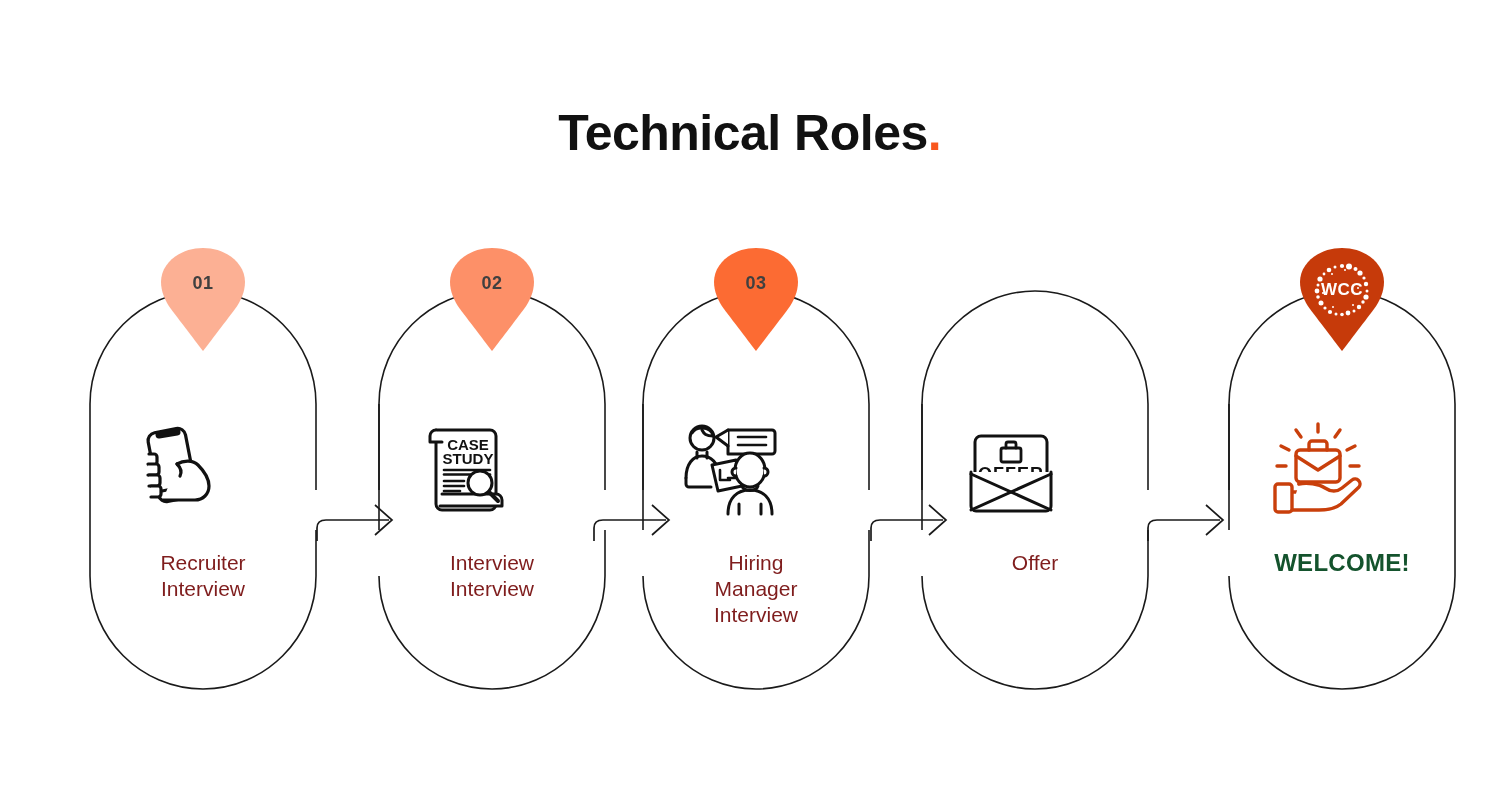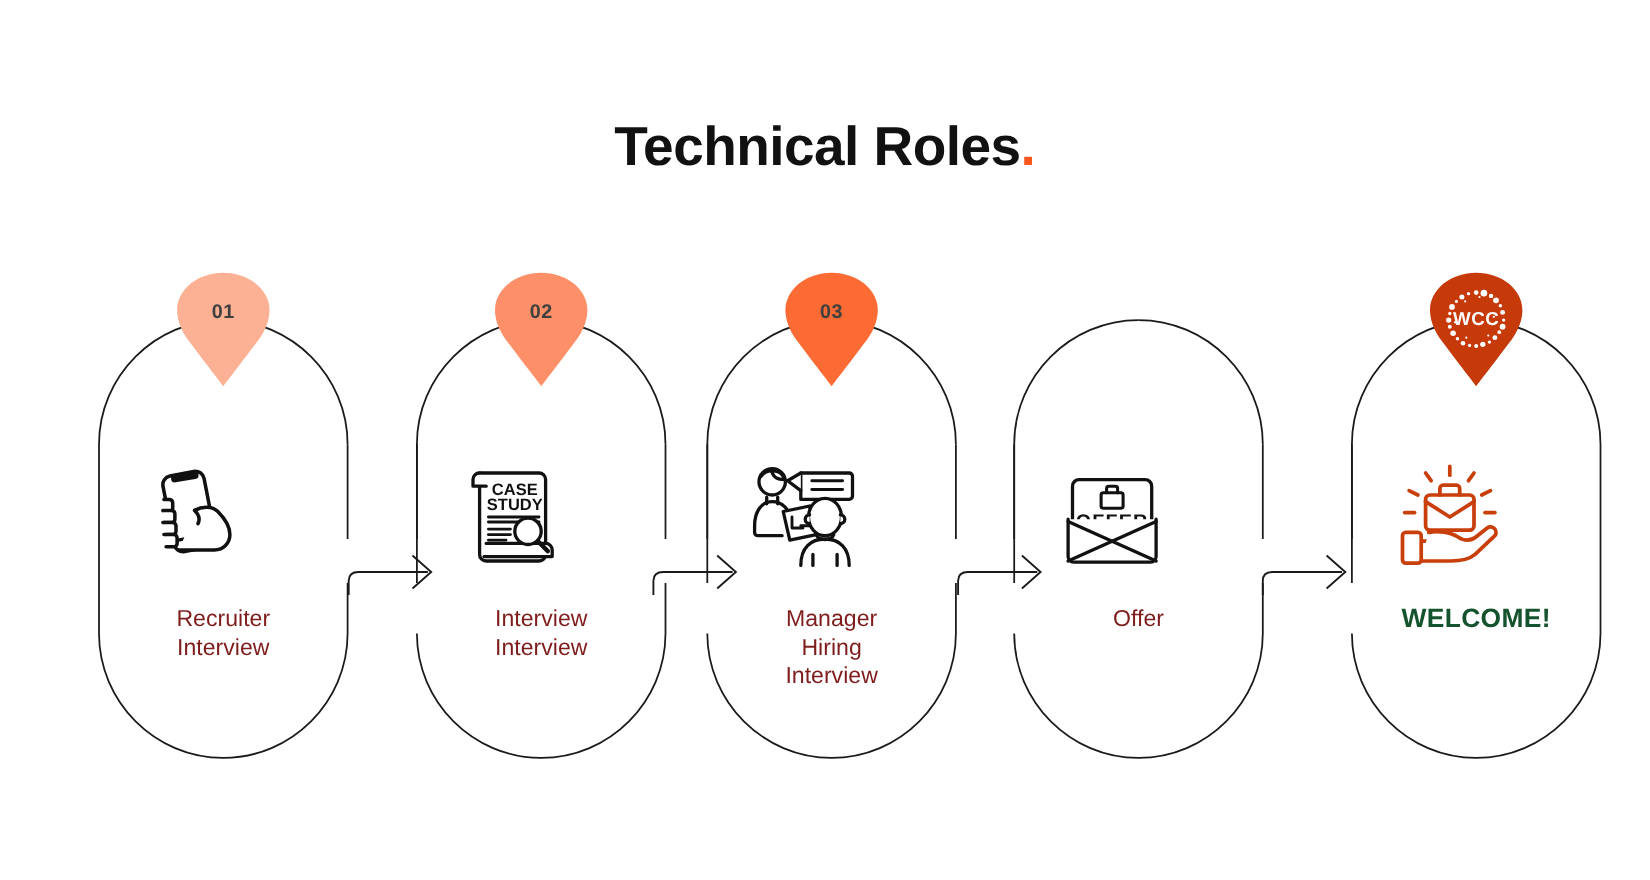--- a/index.html
+++ b/index.html
@@ -269,22 +269,22 @@
           <path d="M88 52 a4 4 0 0 1 0 8" fill="#fff"></path>
 
           <path d="M52 98 C52 82 61 74 74 74 C87 74 96 82 96 98" fill="#fff"></path>
           <path d="M63 88 v10"></path>
           <path d="M85 88 v10"></path>
           <path d="M66 70 C68 76 80 76 82 70"></path>
         </svg>
       </div>
 
       <div class="label">
+        <div>Hiring</div>
         <div>Manager</div>
-        <div>Hiring</div>
         <div>Interview</div>
       </div>
     </div>
 
     <div class="step step-4">
       <svg class="capsule-svg" viewBox="0 0 228 400" fill="none">
         <path d="M114 1 C 52 1 1 52 1 114 L1 240" stroke="#1a1a1a" stroke-width="1.6" fill="none"></path>
         <path d="M1 286 C1 348 52 399 114 399 C176 399 227 348 227 286 L227 240" stroke="#1a1a1a" stroke-width="1.6" fill="none"></path>
         <path d="M227 114 L227 200" stroke="#1a1a1a" stroke-width="1.6" fill="none"></path>
         <path d="M114 1 C176 1 227 52 227 114" stroke="#1a1a1a" stroke-width="1.6" fill="none"></path>

